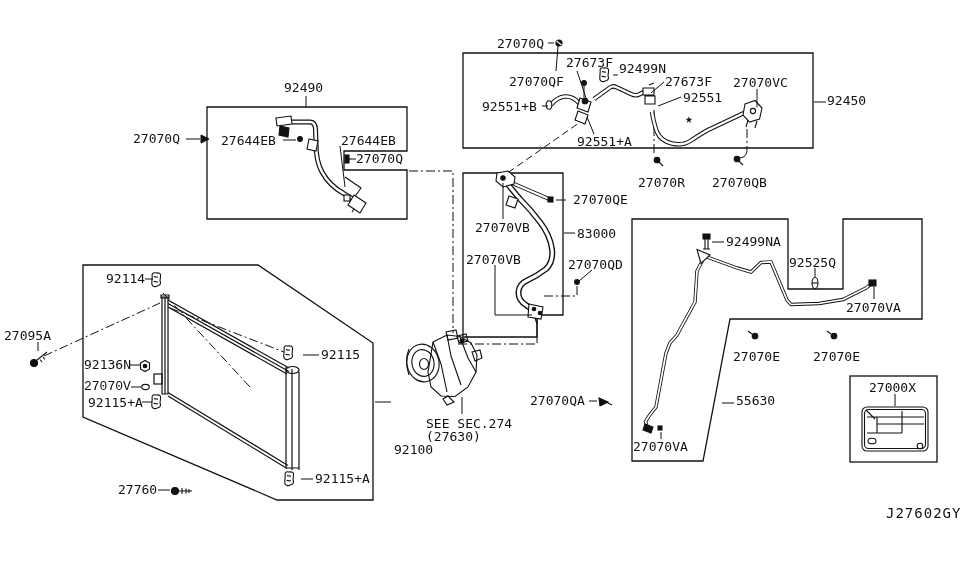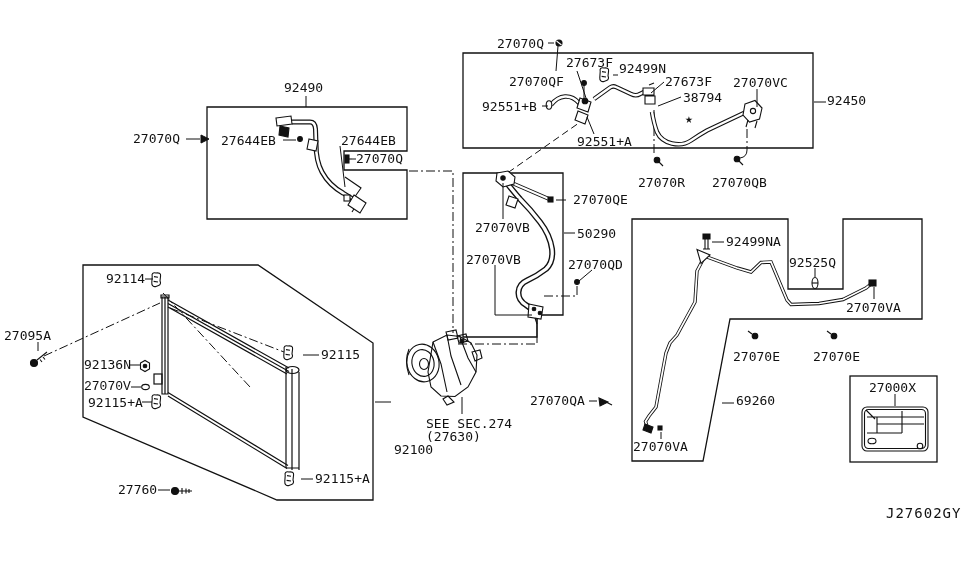--- a/index.html
+++ b/index.html
@@ -245,38 +245,38 @@
       <div class="plabel" style="left: 133px; top: 132px;">27070Q</div>
       <div class="plabel" style="left: 284px; top: 81px;">92490</div>
       <div class="plabel" style="left: 221px; top: 134px;">27644EB</div>
       <div class="plabel" style="left: 341px; top: 134px;">27644EB</div>
       <div class="plabel" style="left: 356px; top: 152px;">27070Q</div>
       <div class="plabel" style="left: 497px; top: 37px;">27070Q</div>
       <div class="plabel" style="left: 509px; top: 75px;">27070QF</div>
       <div class="plabel" style="left: 566px; top: 56px;">27673F</div>
       <div class="plabel" style="left: 619px; top: 62px;">92499N</div>
       <div class="plabel" style="left: 665px; top: 75px;">27673F</div>
-      <div class="plabel" style="left: 683px; top: 91px;">38794</div>
+      <div class="plabel" style="left: 683px; top: 91px;">92551</div>
       <div class="plabel" style="left: 733px; top: 76px;">27070VC</div>
       <div class="plabel" style="left: 827px; top: 94px;">92450</div>
       <div class="plabel" style="left: 482px; top: 100px;">92551+B</div>
       <div class="plabel" style="left: 577px; top: 135px;">92551+A</div>
       <div class="plabel" style="left: 638px; top: 176px;">27070R</div>
       <div class="plabel" style="left: 712px; top: 176px;">27070QB</div>
       <div class="plabel" style="left: 573px; top: 193px;">27070QE</div>
       <div class="plabel" style="left: 475px; top: 221px;">27070VB</div>
-      <div class="plabel" style="left: 577px; top: 227px;">50290</div>
+      <div class="plabel" style="left: 577px; top: 227px;">83000</div>
       <div class="plabel" style="left: 466px; top: 253px;">27070VB</div>
       <div class="plabel" style="left: 568px; top: 258px;">27070QD</div>
       <div class="plabel" style="left: 726px; top: 235px;">92499NA</div>
       <div class="plabel" style="left: 789px; top: 256px;">92525Q</div>
       <div class="plabel" style="left: 846px; top: 301px;">27070VA</div>
       <div class="plabel" style="left: 733px; top: 350px;">27070E</div>
       <div class="plabel" style="left: 813px; top: 350px;">27070E</div>
-      <div class="plabel" style="left: 736px; top: 394px;">69260</div>
+      <div class="plabel" style="left: 736px; top: 394px;">55630</div>
       <div class="plabel" style="left: 633px; top: 440px;">27070VA</div>
       <div class="plabel" style="left: 869px; top: 381px;">27000X</div>
       <div class="plabel" style="left: 106px; top: 272px;">92114</div>
       <div class="plabel" style="left: 4px; top: 329px;">27095A</div>
       <div class="plabel" style="left: 84px; top: 358px;">92136N</div>
       <div class="plabel" style="left: 84px; top: 380px; font-family: Liberation Mono, monospace;">27070V</div>
       <div class="plabel" style="left: 88px; top: 396px;">92115+A</div>
       <div class="plabel" style="left: 321px; top: 348px;">92115</div>
       <div class="plabel" style="left: 315px; top: 472px;">92115+A</div>
       <div class="plabel" style="left: 118px; top: 483px;">27760</div>

